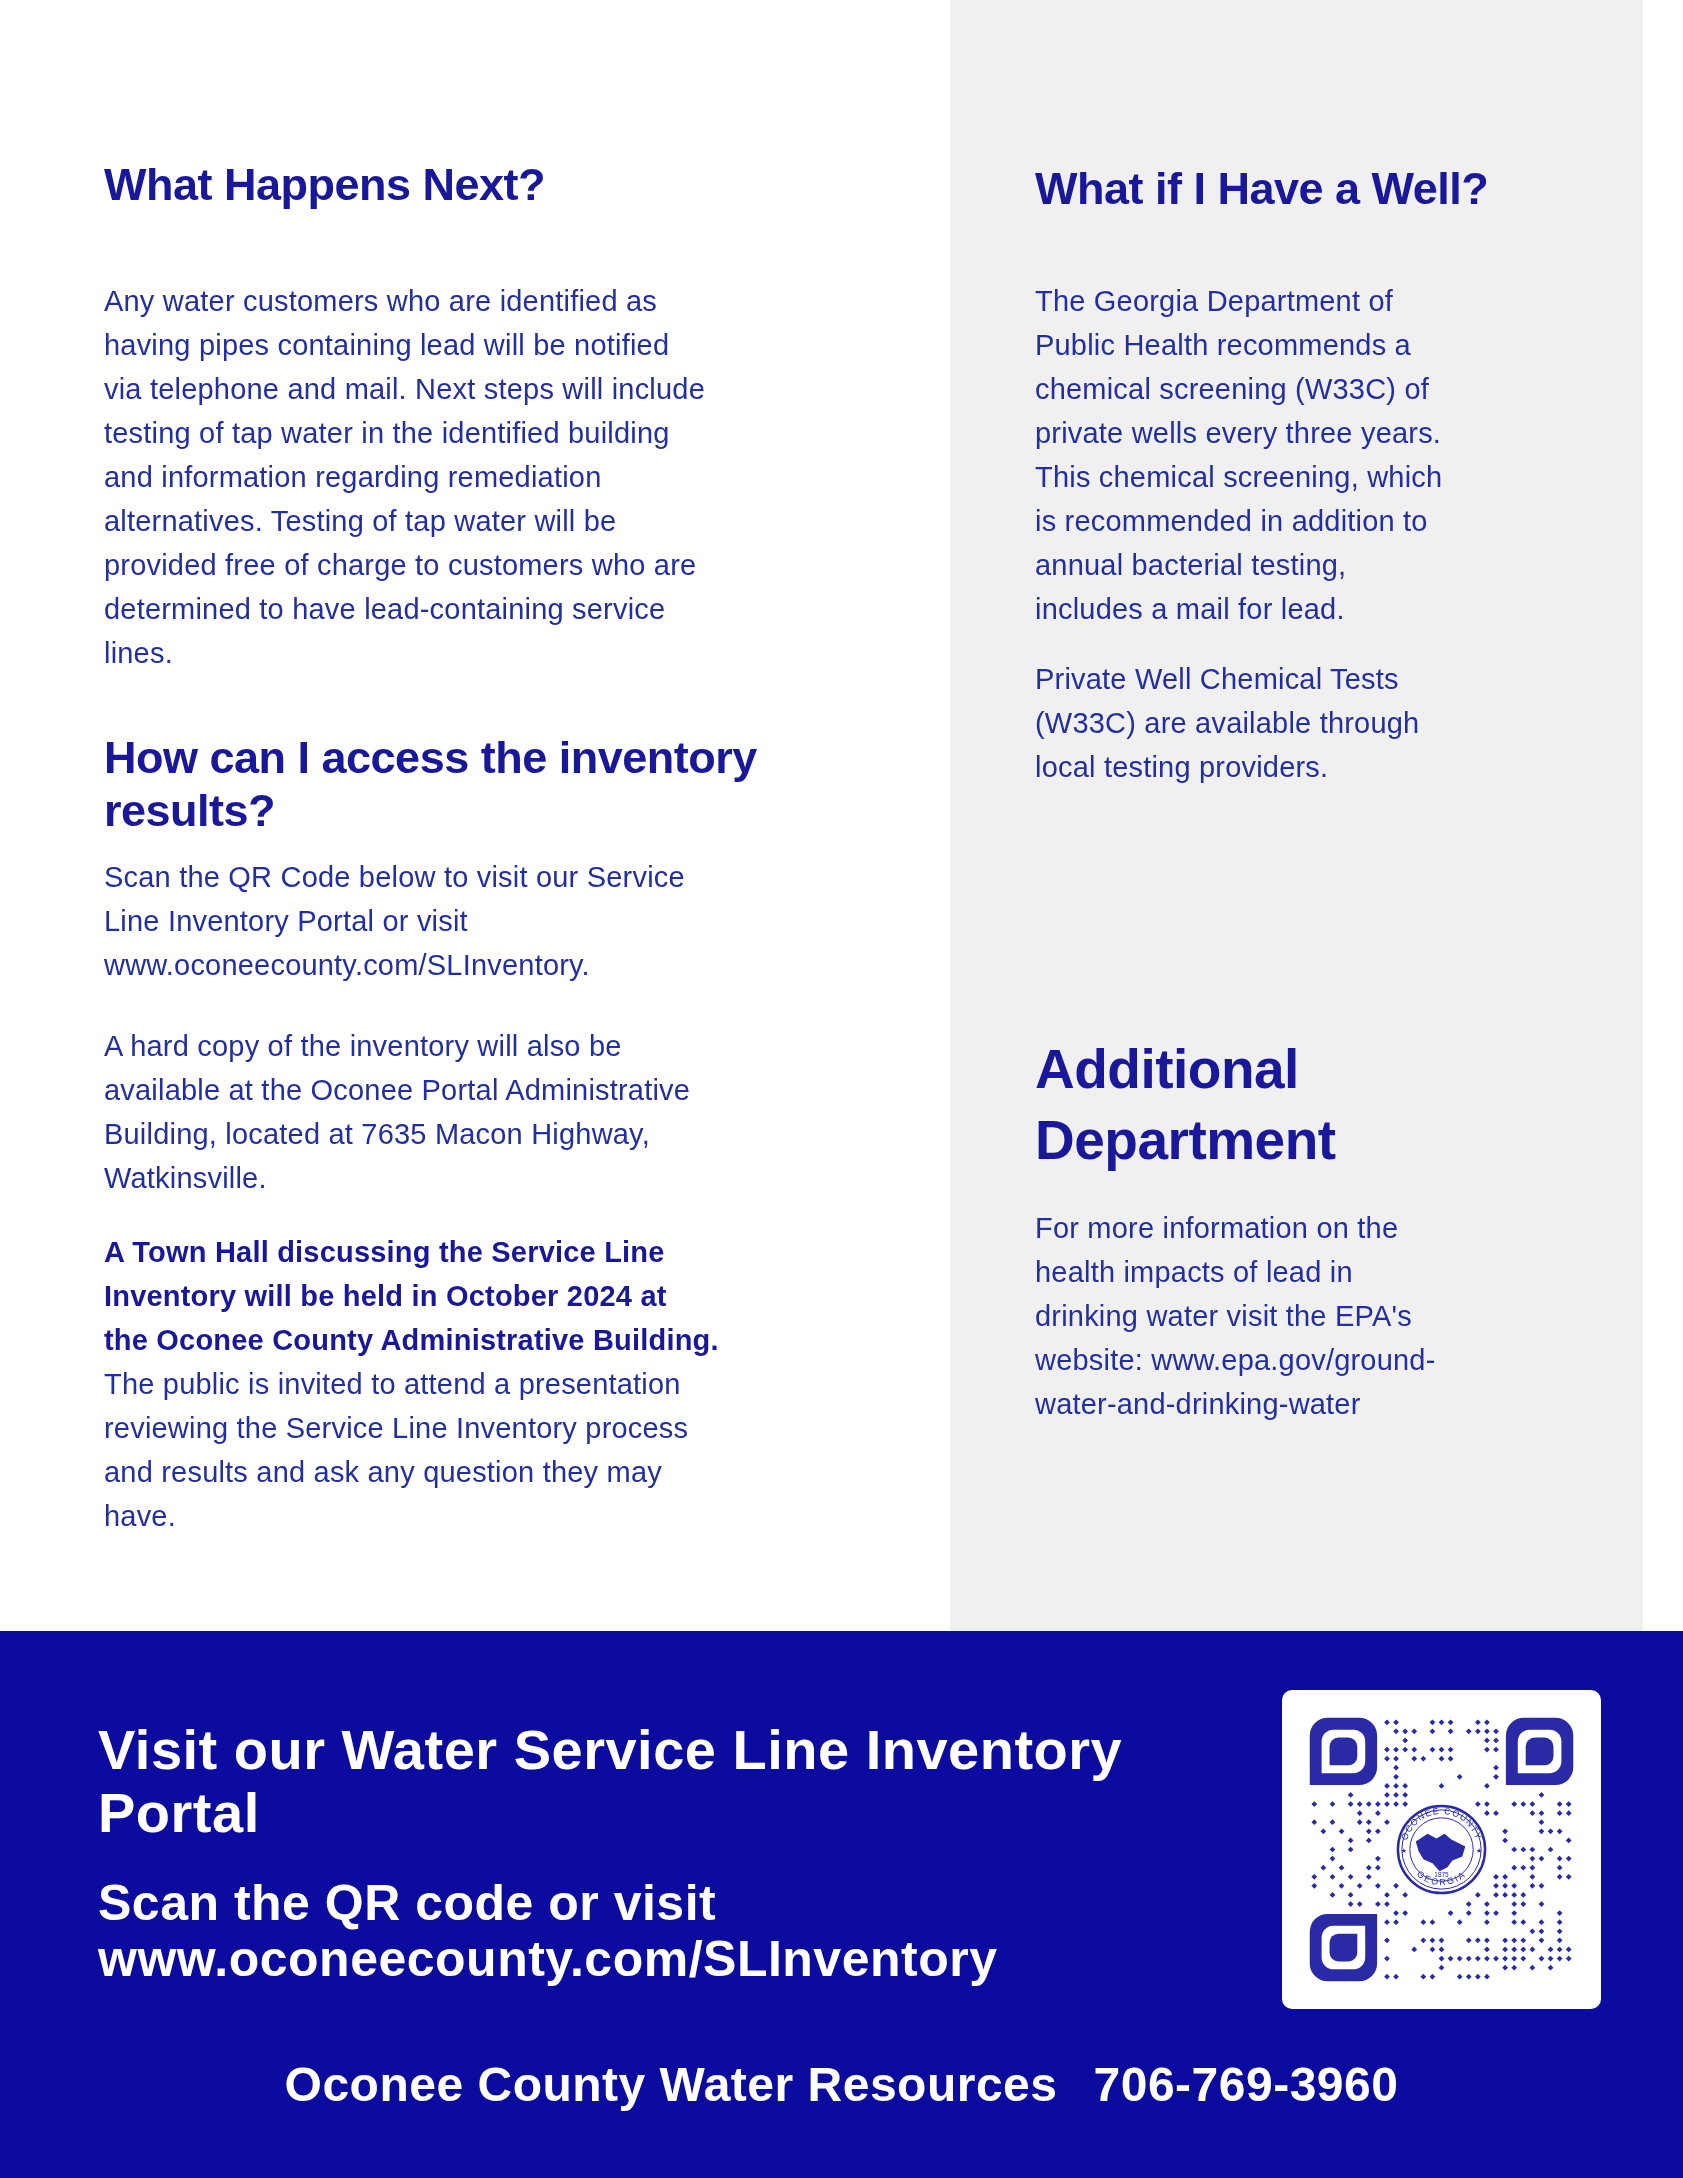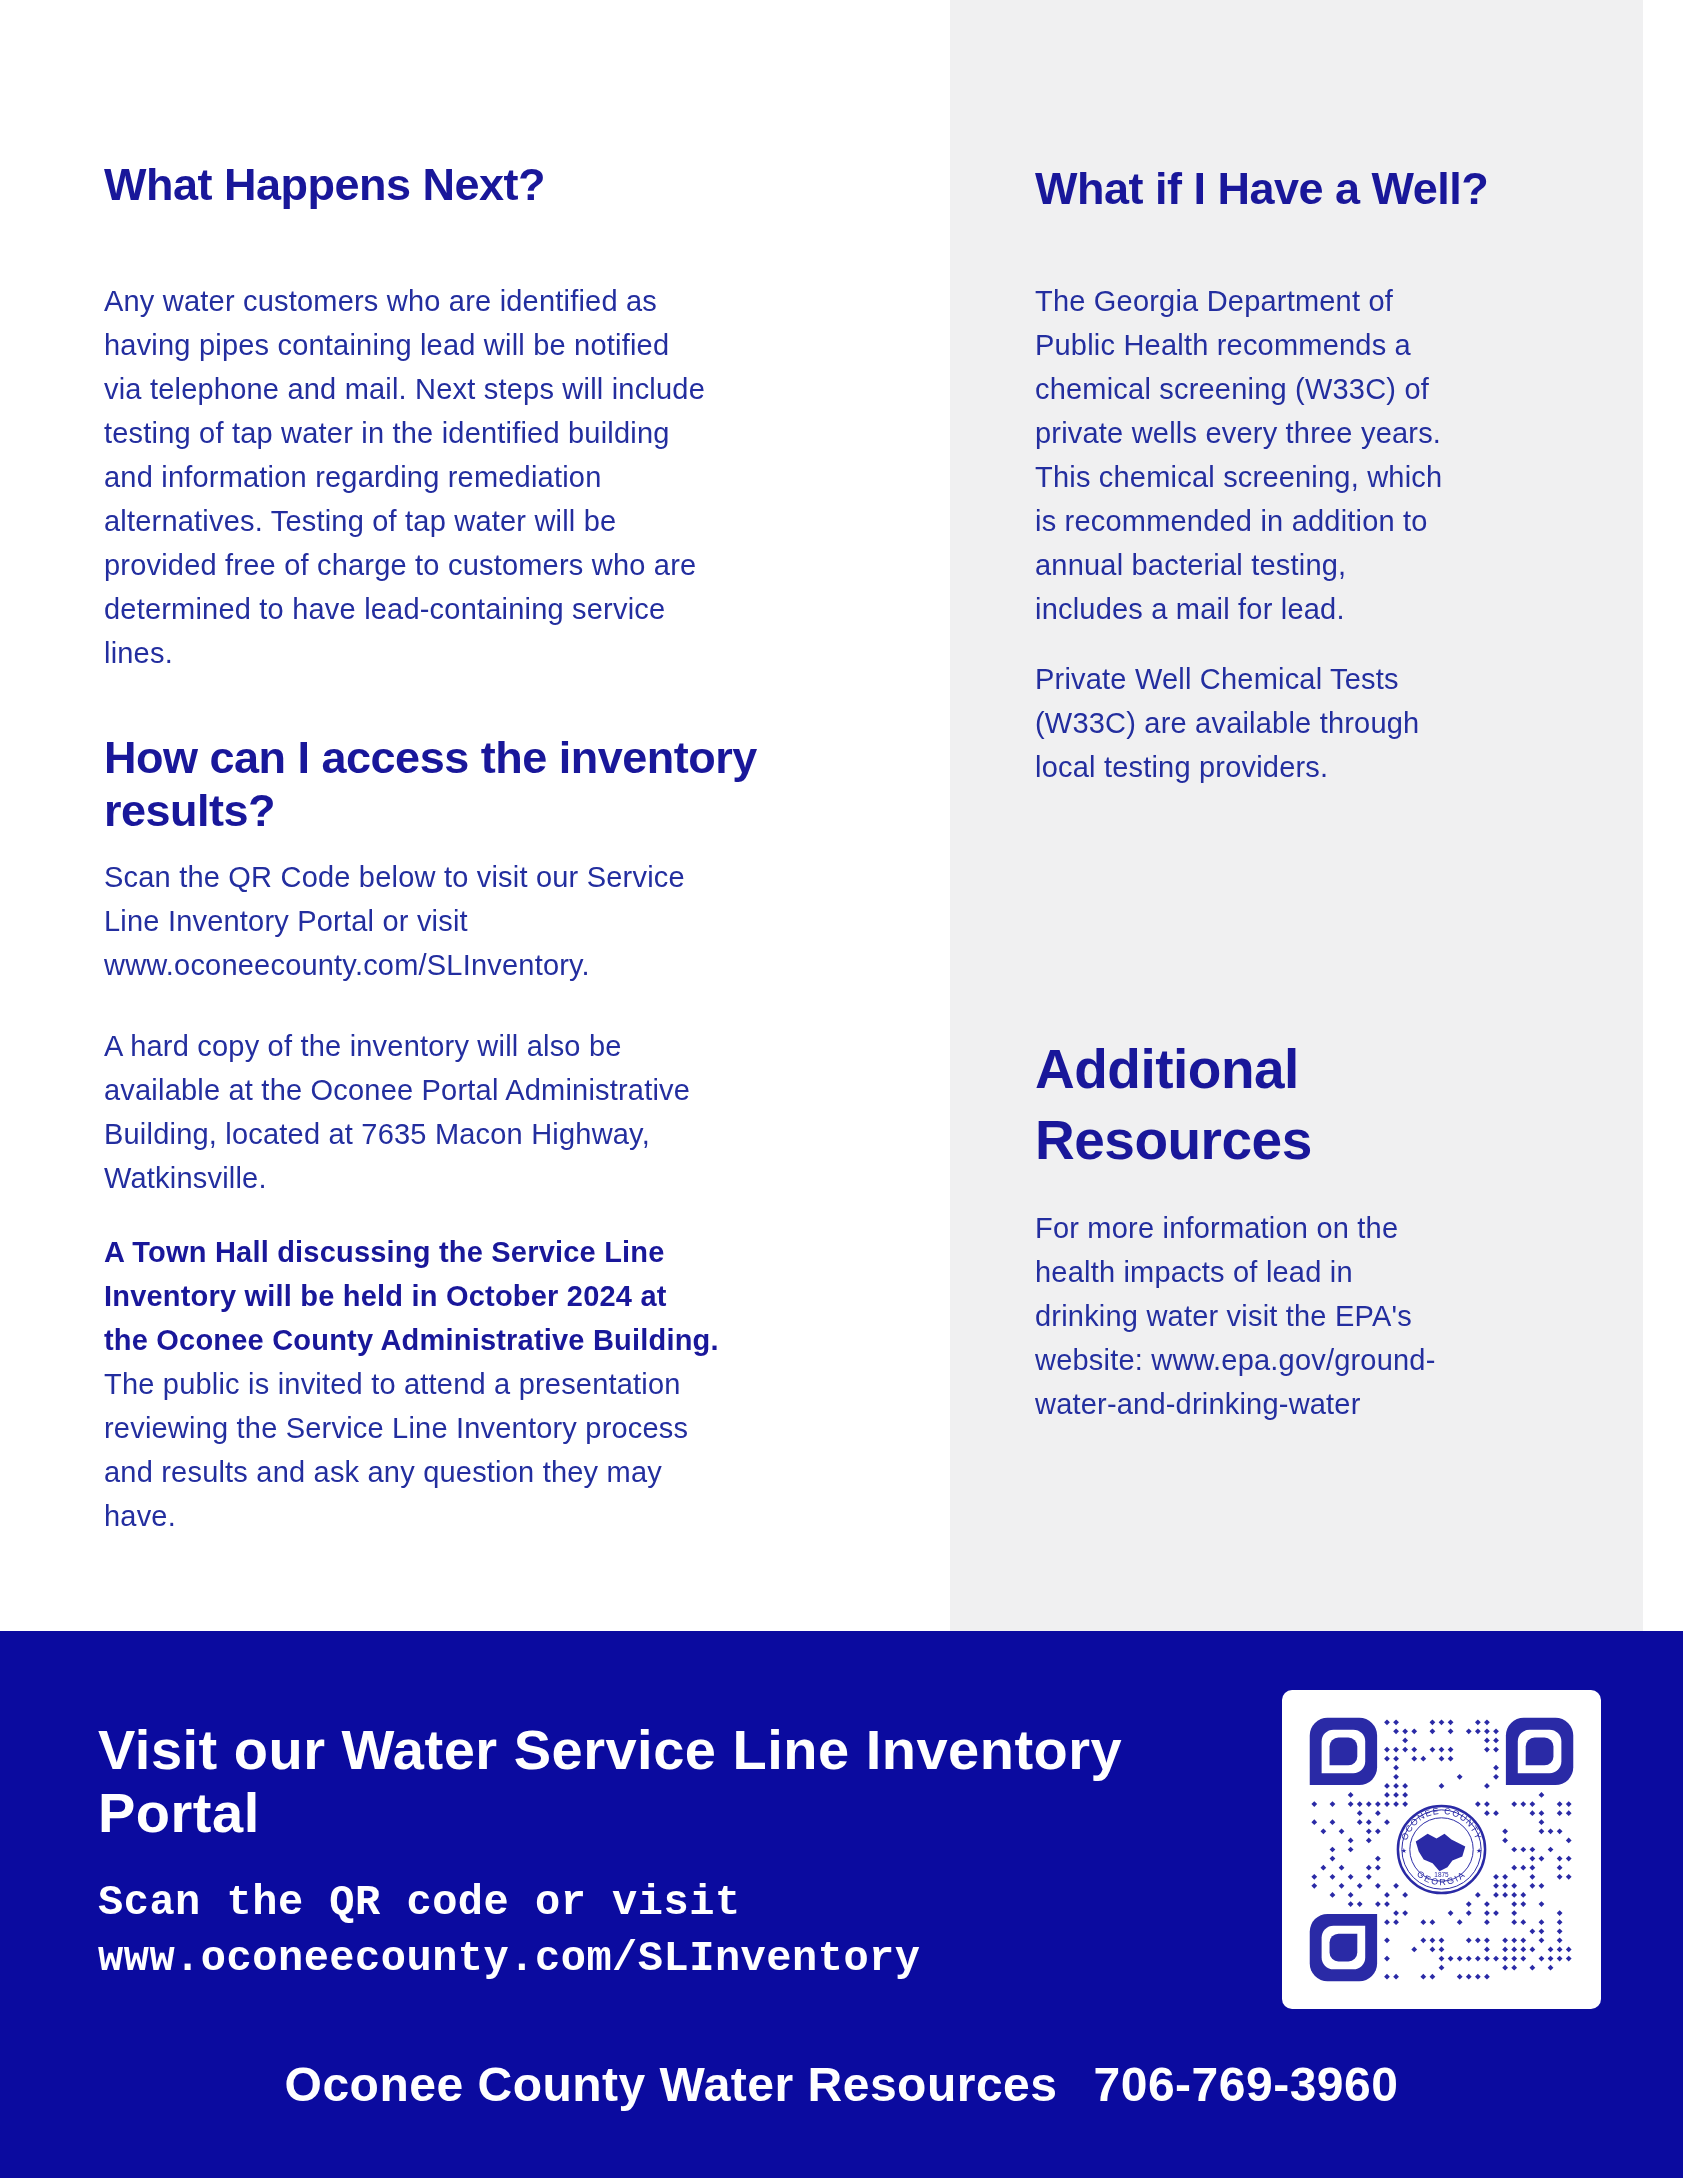--- a/index.html
+++ b/index.html
@@ -32,21 +32,21 @@
   .footer{
     position:absolute;left:0;top:1631px;width:1683px;height:547px;
     background:var(--footer-bg);
   }
   .f-h{
     position:absolute;left:98px;top:87px;width:1040px;
     font-size:56px;line-height:63px;font-weight:bold;color:var(--footer-text);letter-spacing:0.5px;
   }
   .f-scan{
     position:absolute;left:98px;top:244px;
-    font-size:42px;line-height:56px;font-weight:bold;color:var(--footer-text);letter-spacing:0.5px;font-family:Liberation Mono, monospace;
+    font-size:50px;line-height:56px;font-weight:bold;color:var(--footer-text);letter-spacing:0.5px;
   }
   .f-bottom{
     position:absolute;left:0;top:426px;width:1683px;
     display:flex;justify-content:center;gap:36px;
     font-size:48px;font-weight:bold;color:var(--footer-text);letter-spacing:0.5px;
   }
   .qr-box{
     position:absolute;left:1282px;top:59px;width:319px;height:319px;
     background:#ffffff;border-radius:10px;
   }
@@ -122,21 +122,21 @@
     </div>
 
   <div class="body-p" style="left:1035px;top:657px;width:594px">
       <div>Private Well Chemical Tests</div>
       <div>(W33C) are available through</div>
       <div>local testing providers.</div>
     </div>
 
   <div class="big-h" style="left:1035px;top:1034px;width:594px">
       <div>Additional</div>
-      <div>Resources</div>
+      <div>Department</div>
     </div>
 
   <div class="body-p" style="left:1035px;top:1206px;width:594px">
       <div>For more information on the</div>
       <div>health impacts of lead in</div>
       <div>drinking water visit the EPA's</div>
       <div>website: www.epa.gov/ground-</div>
       <div>water-and-drinking-water</div>
     </div>
 

